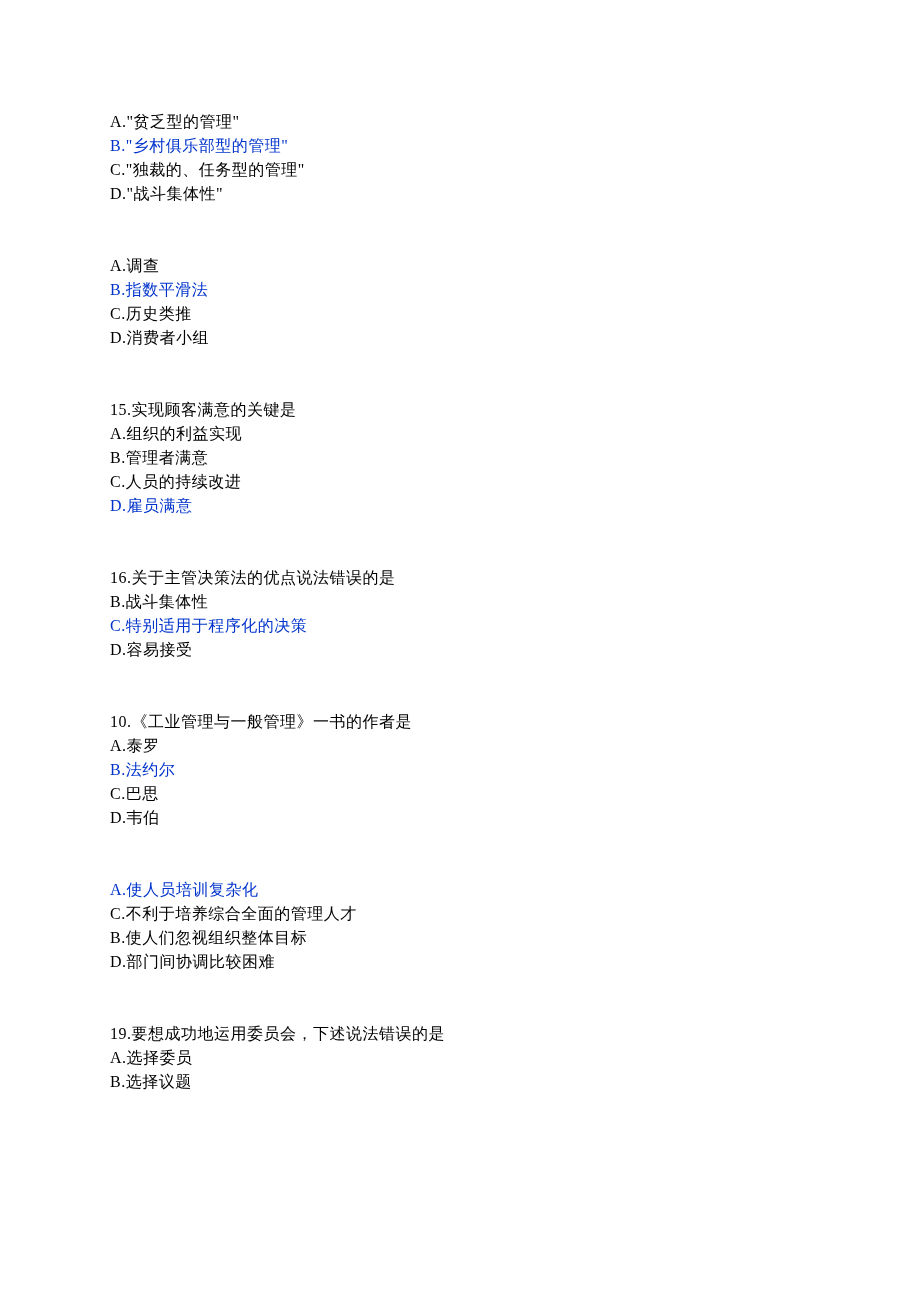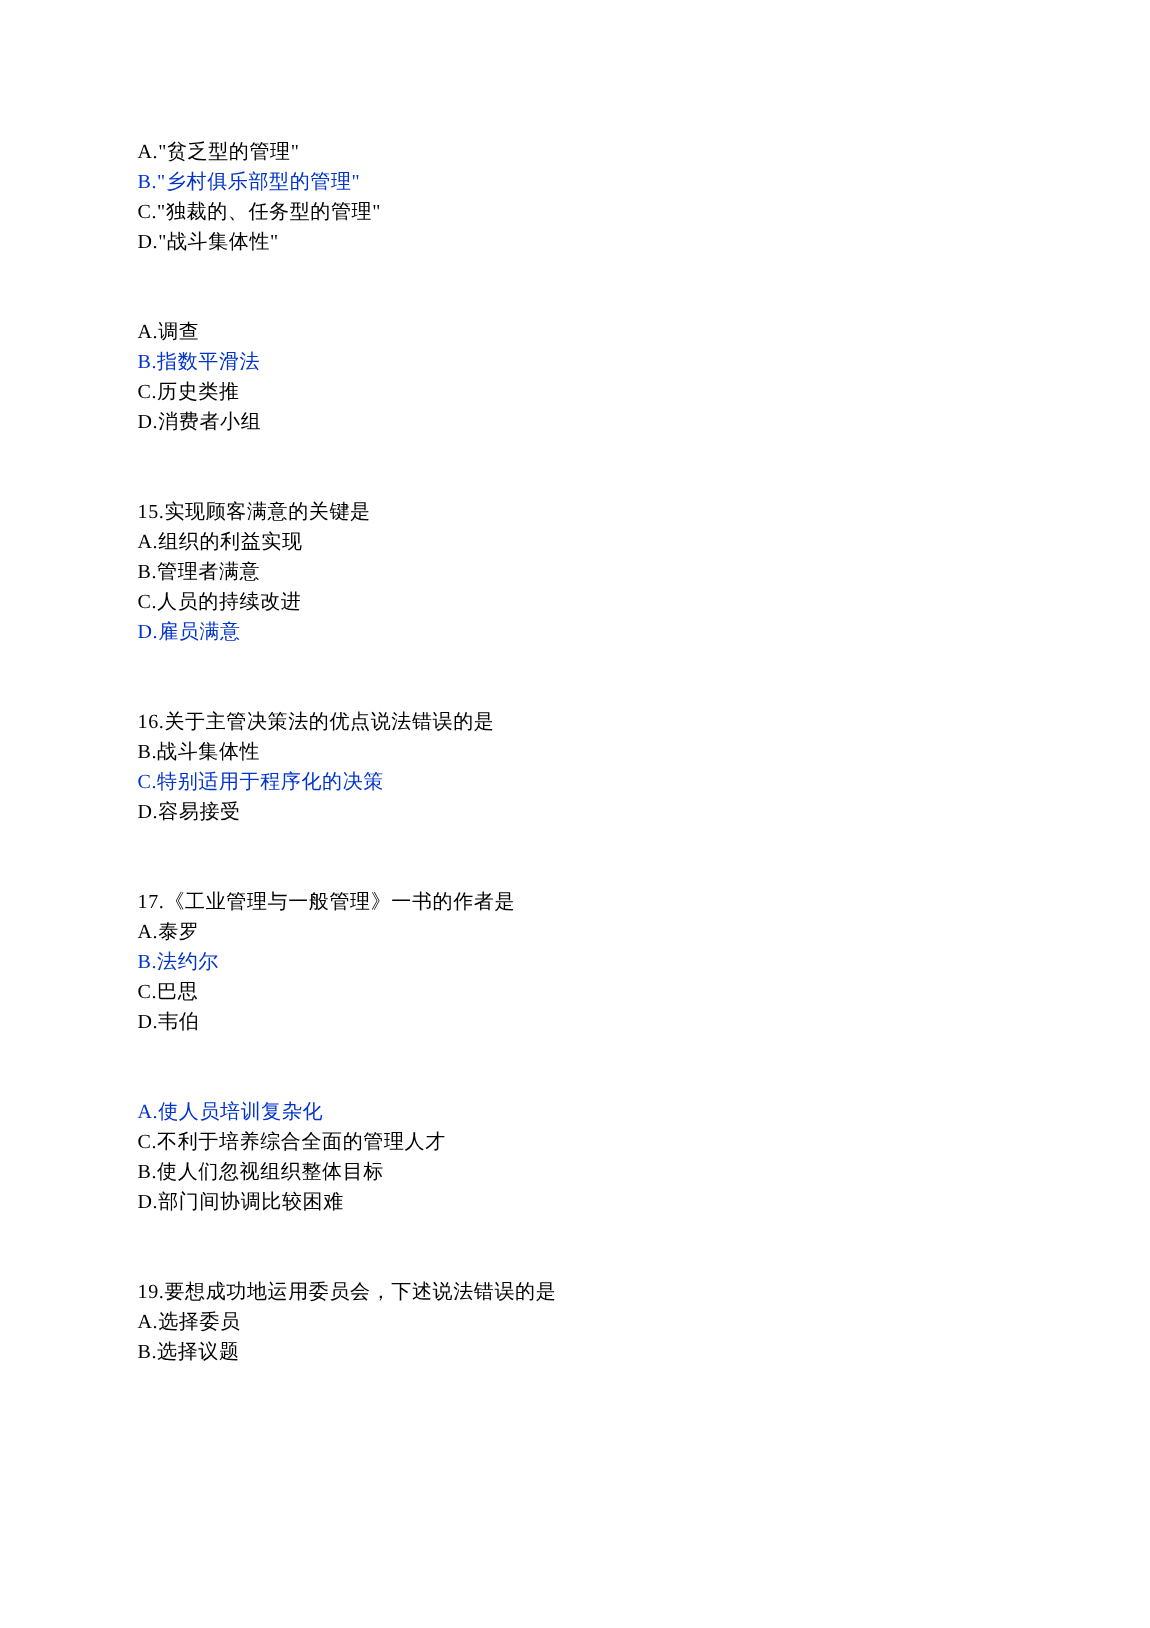--- a/index.html
+++ b/index.html
@@ -53,21 +53,21 @@
 </div>
 
 <div class="question-block">
   <span class="question-line"><span>16.</span><span>关于主管决策法的优点说法错误的是</span></span>
   <span class="question-line"><span>B.</span><span>战斗集体性</span></span>
   <span class="question-line highlight"><span>C.</span><span>特别适用于程序化的决策</span></span>
   <span class="question-line"><span>D.</span><span>容易接受</span></span>
 </div>
 
 <div class="question-block">
-  <span class="question-line"><span>17.</span><span>《工业管理与一般管理》一书的作者是</span></span>
+  <span class="question-line"><span>10.</span><span>《工业管理与一般管理》一书的作者是</span></span>
   <span class="question-line"><span>A.</span><span>泰罗</span></span>
   <span class="question-line highlight"><span>B.</span><span>法约尔</span></span>
   <span class="question-line"><span>C.</span><span>巴思</span></span>
   <span class="question-line"><span>D.</span><span>韦伯</span></span>
 </div>
 
 <div class="question-block">
   <span class="question-line highlight"><span>A.</span><span>使人员培训复杂化</span></span>
   <span class="question-line"><span>C.</span><span>不利于培养综合全面的管理人才</span></span>
   <span class="question-line"><span>B.</span><span>使人们忽视组织整体目标</span></span>

